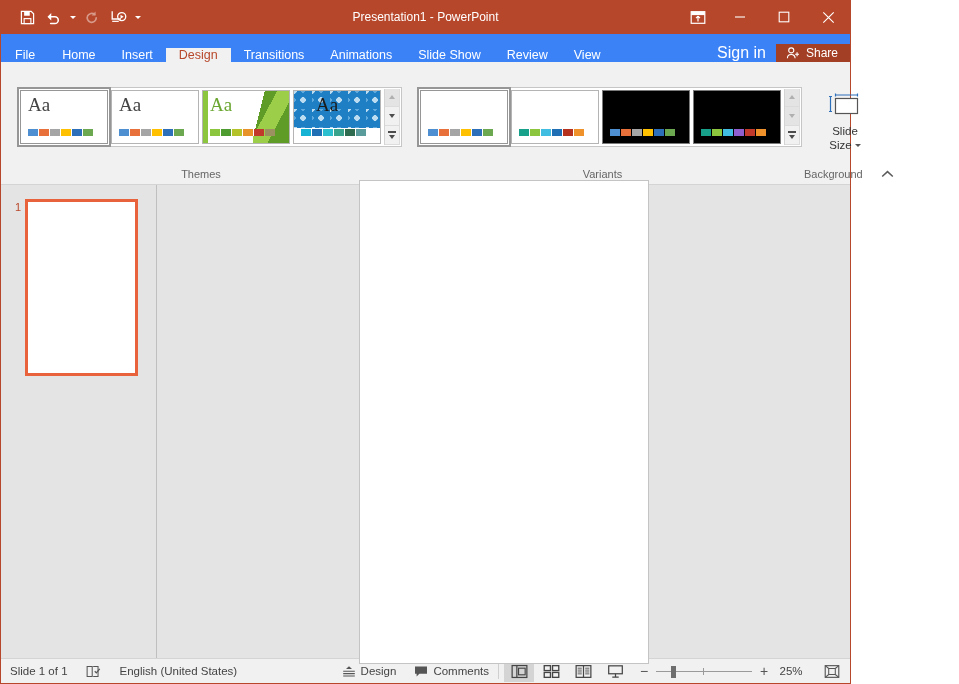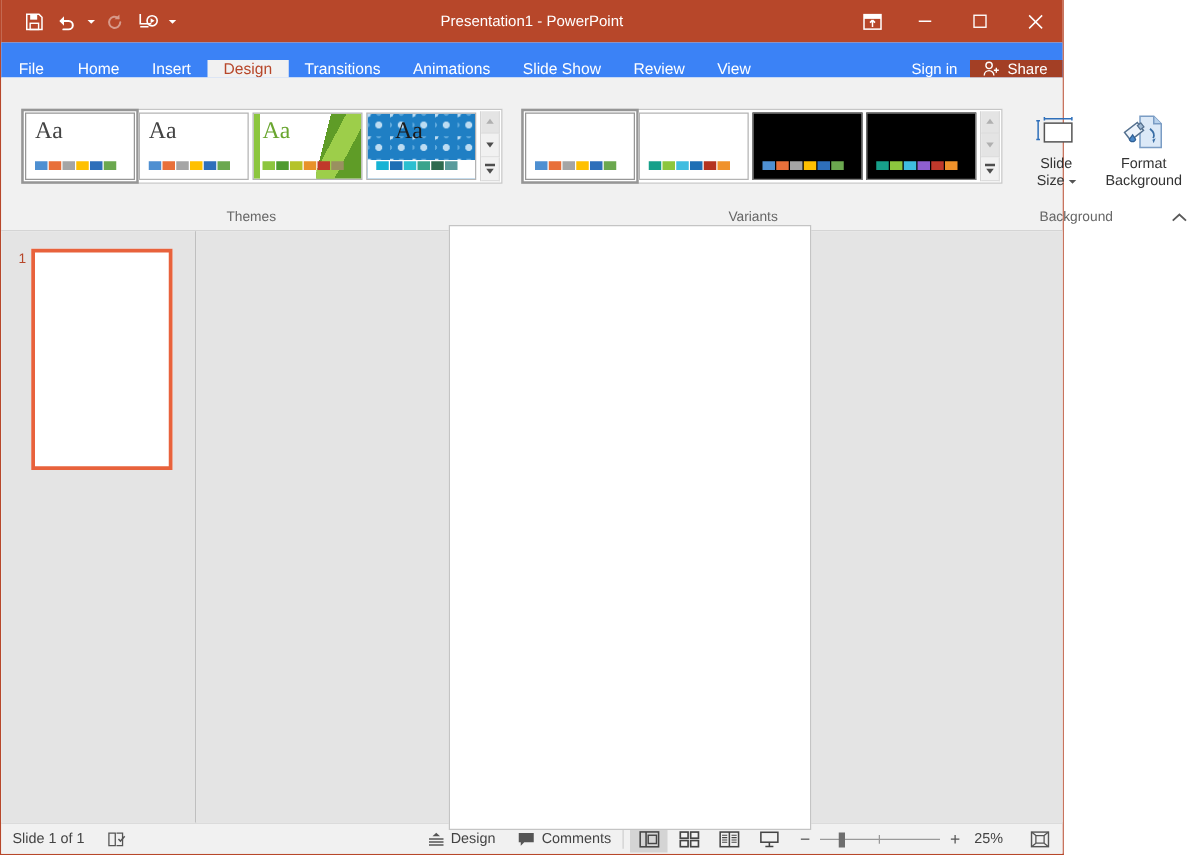--- a/index.html
+++ b/index.html
@@ -87,21 +87,21 @@
   .tabstrip-right {
     margin-left: auto; display: flex; align-items: stretch;
   }
   .tellme {
     display: flex; align-items: center; gap: 5px;
     color: #ffffff; font-size: 12px;
     padding: 0 10px; cursor: pointer; white-space: nowrap;
   }
   .signin {
     display: flex; align-items: center;
-    color: #ffffff; font-size: 12px;
+    color: #ffffff; font-size: 16px;
     padding: 0 10px; cursor: pointer; white-space: nowrap;
   }
   .share {
     display: flex; align-items: center; gap: 5px;
     background: #a33f25;
     color: #ffffff; font-size: 12px;
     padding: 0 12px 0 10px; cursor: pointer; white-space: nowrap;
   }
 
   
@@ -584,37 +584,20 @@
               <rect x="7.5" y="6.5" width="22" height="15" fill="#fff" stroke="#555" stroke-width="1.2"></rect>
             </svg>
           </div>
           <div class="bl">Slide</div>
           <div class="bl bl2">
             <span>Size</span>
             <span class="dncaret"></span>
           </div>
         </div>
 
-        <div class="bigbtn" style="width:78px">
-          <div class="bi">
-            <svg width="34" height="30" viewBox="0 0 34 30">
-              <path d="M14 2h11l6 6v19H14z" fill="#dce9f7" stroke="#7a9cc4" stroke-width="1.2"></path>
-              <path d="M25 2v6h6" fill="#b9d2ec" stroke="#7a9cc4" stroke-width="1.2"></path>
-              <path d="M22 12c3 2.5 4 5 2.5 7.5" fill="none" stroke="#3a6ea5" stroke-width="1.4"></path>
-              <path d="M26.5 19.5l-2.6 1.3 1 2.7z" fill="#3a6ea5"></path>
-              <g transform="rotate(-38 11 14)">
-                <rect x="3" y="9" width="13" height="8" fill="#eef4fb" stroke="#55718f" stroke-width="1.2"></rect>
-                <rect x="14.5" y="11" width="3.5" height="4" fill="#9fb8d2" stroke="#55718f" stroke-width="1"></rect>
-              </g>
-              <path d="M5.5 20.5l2.6-3.6 2.4 3.6a2.6 2.6 0 0 1-5 0z" fill="#4a88c8" stroke="#2f5f95" stroke-width="1"></path>
-            </svg>
-          </div>
-          <div class="bl">Format</div>
-          <div class="bl">Background</div>
-        </div>
       </div>
       <div class="rgroup-label" style="text-align:center;padding-right:40px">Background</div>
       <div class="collapse-ribbon">
         <svg width="13" height="9" viewBox="0 0 13 9">
             <path d="M1.2 6.5 6.5 1.6l5.3 4.9" fill="none" stroke="#5a5a5a" stroke-width="1.5"></path>
           </svg>
       </div>
     </div>
   </div>
 
@@ -636,20 +619,21 @@
     <div class="sb-item">Slide 1 of 1</div>
     <div class="sb-item">
       <span>
         <svg width="16" height="13" viewBox="0 0 17 13" style="display:block">
           <path d="M1.2 1.2h5.4v10.6H1.2z" fill="none" stroke="#555" stroke-width="1.1"></path>
           <path d="M7.6 1.2h5.2v10.6H7.6" fill="none" stroke="#555" stroke-width="1.1"></path>
           <path d="M9.3 6.2l1.7 1.8 3.6-4.2" fill="none" stroke="#555" stroke-width="1.3"></path>
         </svg>
       </span>
     </div>
+    <div class="sb-item">English (United States)</div>
 
     <div class="sb-spacer"></div>
 
     <div class="sb-item">
       <span>
         <svg width="14" height="13" viewBox="0 0 14 13" style="display:block">
           <path d="M7 1.2 4 4h6z" fill="#555"></path>
           <path d="M1.2 6.2h11.6M1.2 8.6h11.6M1.2 11h11.6" stroke="#555" stroke-width="1.1"></path>
         </svg>
       </span>

